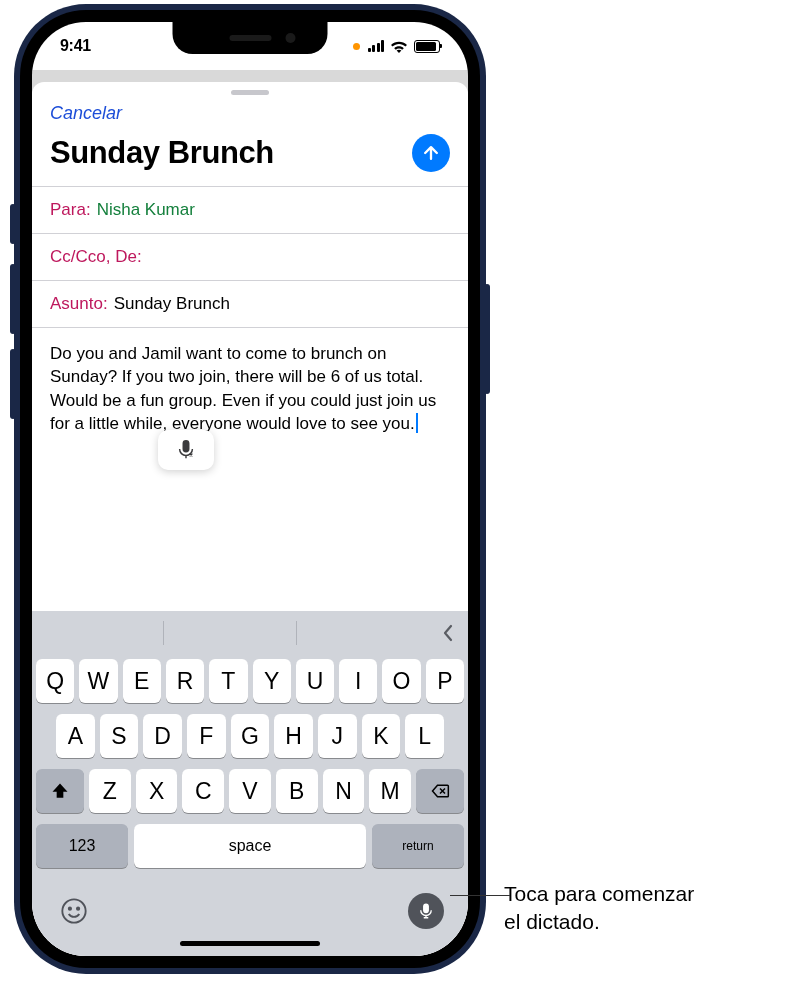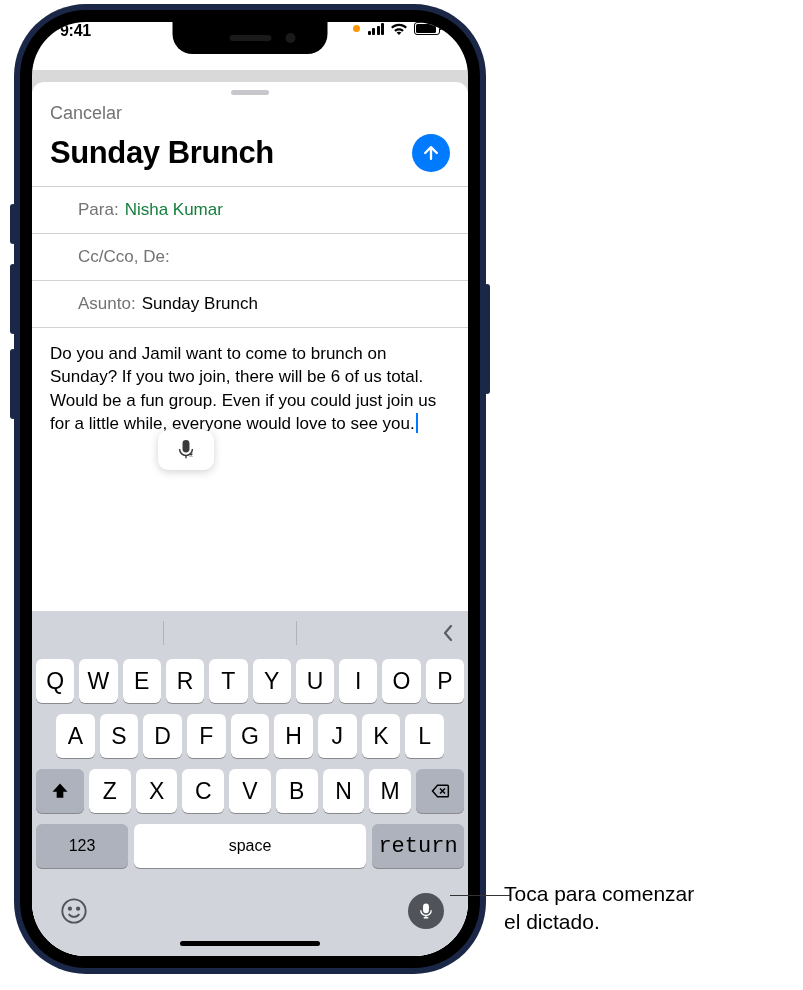--- a/index.html
+++ b/index.html
@@ -80,21 +80,21 @@
       height: 10px;
       background: #1a1a1a;
       border-radius: 50%;
       position: absolute;
       right: 32px;
     }
     .status-bar {
       height: 48px;
       display: flex;
       justify-content: space-between;
-      align-items: flex-start;
+      align-items: center;
       padding: 0 28px;
       font-size: 16px;
       font-weight: 600;
       flex-shrink: 0;
     }
     .status-time { font-size: 16px; font-weight: 700; letter-spacing: -0.3px; }
     .status-right { display: flex; align-items: center; gap: 6px; }
     .orange-dot { width: 7px; height: 7px; background: #ff9500; border-radius: 50%; margin-right: 2px; }
     .signal-bars { display: flex; align-items: flex-end; gap: 1.5px; height: 12px; }
     .signal-bars span { width: 3px; background: #000; border-radius: 1px; }
@@ -117,27 +117,27 @@
     .compose-sheet {
       flex: 1;
       background: #fff;
       border-radius: 12px 12px 0 0;
       display: flex;
       flex-direction: column;
       overflow: hidden;
     }
     .grabber { width: 38px; height: 5px; background: #c7c7cc; border-radius: 3px; margin: 8px auto 4px; }
     .cancel-row { padding: 4px 18px 8px; }
-    .cancel-btn { color: #737373; font-size: 18px; background: none; border: none; cursor: pointer; }
+    .cancel-btn { color: #1d4ed8; font-size: 18px; background: none; border: none; cursor: pointer; font-style: italic; }
     .title-row { display: flex; justify-content: space-between; align-items: center; padding: 2px 18px 14px; }
     .title { font-size: 31px; font-weight: 700; letter-spacing: -0.4px; }
     .send-btn { width: 38px; height: 38px; background: #007aff; border-radius: 50%; border: none; display: flex; align-items: center; justify-content: center; cursor: pointer; }
     .send-btn svg { width: 20px; height: 20px; }
     .field-row { padding: 13px 18px; border-top: 0.5px solid #d1d1d6; font-size: 17px; display: flex; align-items: center; gap: 6px; }
-    .field-label { color: #737373; margin-left: 28px; }
+    .field-label { color: #be185d; }
     .field-value { color: #000; }
     .recipient { color: #15803d; }
     .body-area { padding: 14px 18px; border-top: 0.5px solid #d1d1d6; font-size: 17px; line-height: 1.38; flex: 1; position: relative; }
     .body-text p { margin-bottom: 22px; }
     .cursor-line { display: inline; position: relative; }
     .text-cursor { display: inline-block; width: 2px; height: 20px; background: #007aff; vertical-align: text-bottom; margin-left: 1px; }
     .dictation-badge { position: absolute; top: 102px; left: 126px; width: 56px; height: 40px; background: #fff; border-radius: 10px; box-shadow: 0 2px 8px rgba(0,0,0,0.18); display: flex; align-items: center; justify-content: center; }
     .dictation-badge svg { width: 22px; height: 22px; }
     .keyboard {
       background: #d1d4da;
@@ -169,21 +169,21 @@
       color: #000;
       cursor: pointer;
       border: none;
     }
     .key-row.row2 { padding: 0 20px; }
     .key-row.row4 { gap: 6px; align-items: center; }
     .key-special { background: #adb2bc; flex: 0 0 48px; }
     .key-shift svg, .key-backspace svg { width: 20px; height: 20px; }
     .key-123 { flex: 0 0 92px; font-size: 16px; }
     .key-space { flex: 1; font-size: 16px; }
-    .key-return { flex: 0 0 92px; font-size: 22px; font-family: Liberation Mono, monospace; }
+    .key-return { flex: 0 0 92px; font-size: 12px; }
     .bottom-bar { display: flex; justify-content: space-between; align-items: center; padding: 14px 24px 2px; }
     .emoji-btn, .mic-btn { width: 36px; height: 36px; display: flex; align-items: center; justify-content: center; cursor: pointer; border: none; background: none; }
     .mic-btn { background: #50535a; border-radius: 50%; }
     .mic-btn svg { width: 18px; height: 18px; }
     .emoji-btn svg { width: 28px; height: 28px; }
     .home-indicator { width: 140px; height: 5px; background: #000; border-radius: 3px; margin: 10px auto 4px; }
     .callout {
       position: absolute;
       left: 504px;
       top: 880px;

